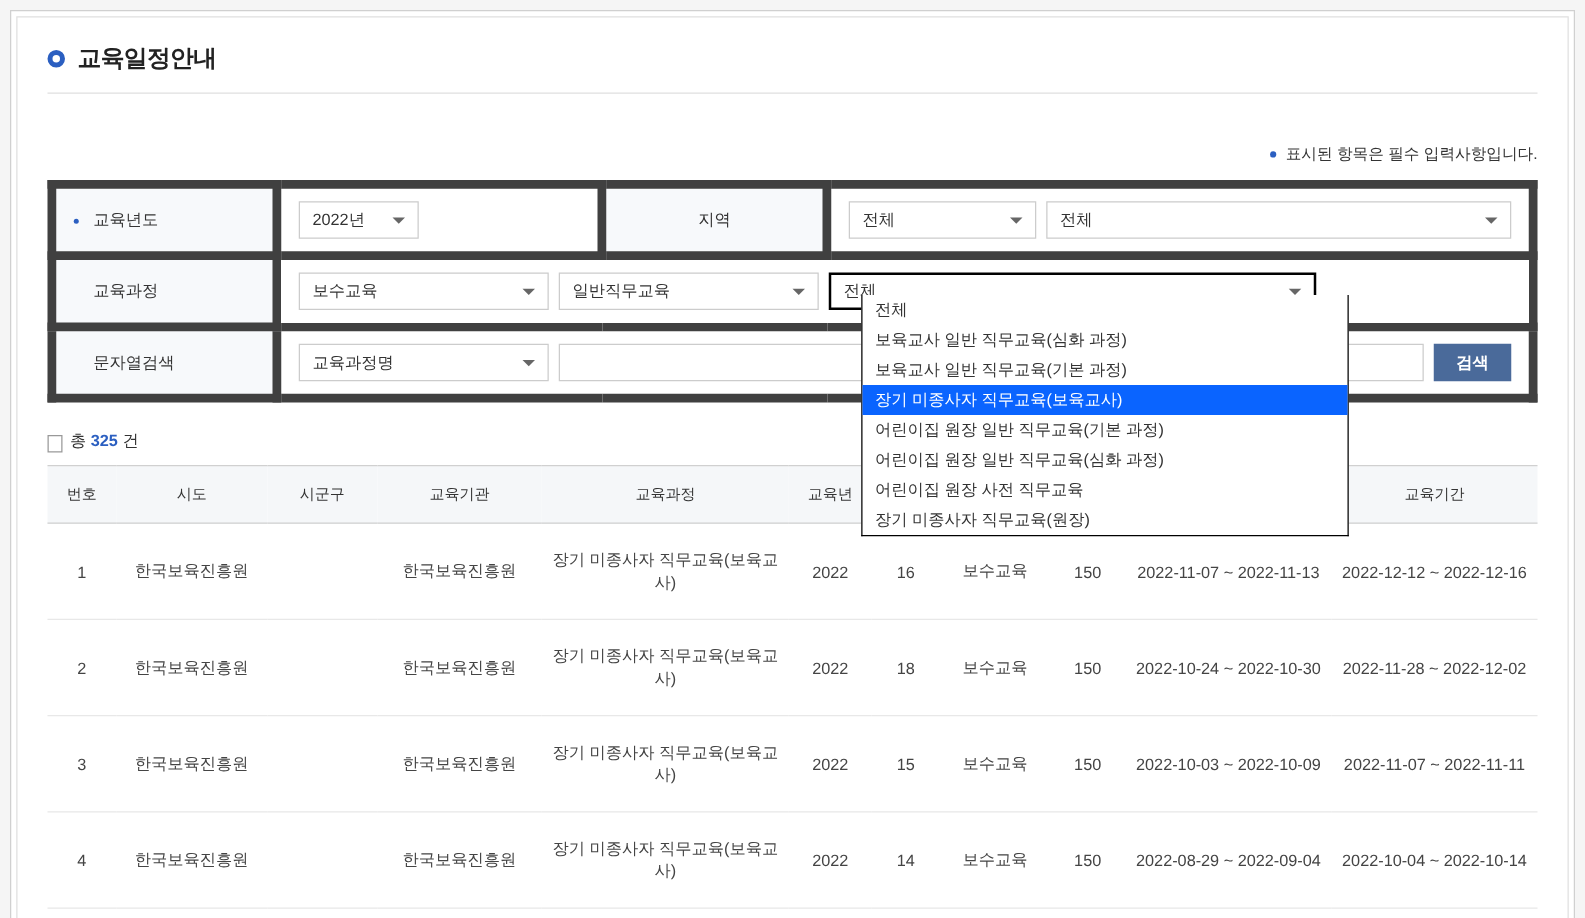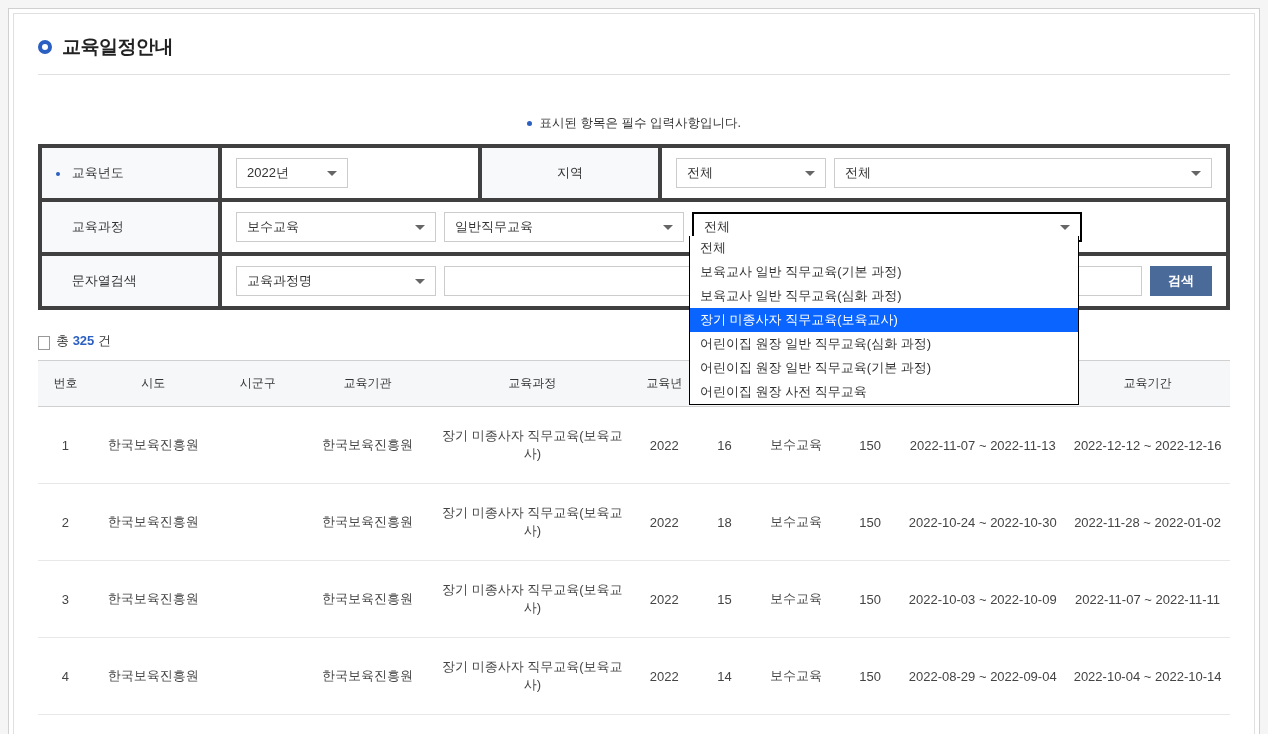--- a/index.html
+++ b/index.html
@@ -38,21 +38,21 @@
       font-weight: bold;
       color: #222;
       letter-spacing: -0.5px;
     }
     .divider {
       height: 1px;
       background: #e0e0e0;
       margin-bottom: 40px;
     }
     .notice-row {
-      text-align: center;
+      text-align: right;
       font-size: 12.5px;
       color: #333;
       margin-bottom: 12px;
     }
     .blue-dot {
       display: inline-block;
       width: 5px;
       height: 5px;
       border-radius: 50%;
       background: #2b5fc1;
@@ -67,21 +67,21 @@
       background: #2b5fc1;
       vertical-align: middle;
       margin-right: 8px;
     }
     .filter-table {
       width: 100%;
       border-collapse: collapse;
       margin-bottom: 22px;
     }
     .filter-table td {
-      border: 4px solid #404040;
+      border: 7px solid #404040;
       padding: 10px 14px;
       vertical-align: middle;
       background: #fff;
     }
     .filter-table td.label-cell {
       background: #f7f9fb;
       width: 180px;
       color: #333;
       font-size: 13px;
     }
@@ -222,21 +222,21 @@
     </div>
 
     <table class="filter-table">
       <tbody>
           <tr>
         <td class="label-cell">
           <span class="sm-blue-dot"></span>
           <span>교육년도</span>
         </td>
         <td style="width:260px">
-          <div class="select-wrap" style="width:112px">
+          <div class="select-wrap" style="width:96px">
             <span>2022년</span>
             <span class="caret"></span>
           </div>
         </td>
         <td class="label-cell-mid">지역</td>
         <td>
           <div class="cell-flex">
             <div class="select-wrap" style="width:150px">
               <span>전체</span>
               <span class="caret"></span>
@@ -252,21 +252,21 @@
         <td class="label-cell">
           <span style="display:inline-block;width:12px"></span>
           <span>교육과정</span>
         </td>
         <td colspan="3" style="position:relative">
           <div class="cell-flex" style="position:relative">
             <div class="select-wrap" style="width:200px">
               <span>보수교육</span>
               <span class="caret"></span>
             </div>
-            <div class="select-wrap" style="width:240px">
+            <div class="select-wrap" style="width:208px">
               <span>일반직무교육</span>
               <span class="caret"></span>
             </div>
             <div class="select-wrap active" style="width:390px" id="active-select">
               <span>전체</span>
               <span class="caret"></span>
             </div>
           </div>
         </td>
       </tr>
@@ -332,21 +332,21 @@
             <td>2</td>
             <td>한국보육진흥원</td>
             <td></td>
             <td>한국보육진흥원</td>
             <td>장기 미종사자 직무교육(보육교사)</td>
             <td>2022</td>
             <td>18</td>
             <td>보수교육</td>
             <td>150</td>
             <td>2022-10-24 ~ 2022-10-30</td>
-            <td>2022-11-28 ~ 2022-01-02</td>
+            <td>2022-11-28 ~ 2022-12-02</td>
           </tr>
           <tr>
             <td>3</td>
             <td>한국보육진흥원</td>
             <td></td>
             <td>한국보육진흥원</td>
             <td>장기 미종사자 직무교육(보육교사)</td>
             <td>2022</td>
             <td>15</td>
             <td>보수교육</td>
@@ -368,19 +368,20 @@
             <td>2022-10-04 ~ 2022-10-14</td>
           </tr>
         </tbody>
     </table>
 
   </div>
 </div>
 
 <div class="dropdown-panel" style="left: 689px; top: 236px; width: 390px;">
     <div class="dropdown-option">전체</div>
+    <div class="dropdown-option">보육교사 일반 직무교육(심화 과정)</div>
     <div class="dropdown-option">보육교사 일반 직무교육(기본 과정)</div>
-    <div class="dropdown-option">보육교사 일반 직무교육(심화 과정)</div>
     <div class="dropdown-option highlighted">장기 미종사자 직무교육(보육교사)</div>
+    <div class="dropdown-option">어린이집 원장 일반 직무교육(기본 과정)</div>
     <div class="dropdown-option">어린이집 원장 일반 직무교육(심화 과정)</div>
-    <div class="dropdown-option">어린이집 원장 일반 직무교육(기본 과정)</div>
     <div class="dropdown-option">어린이집 원장 사전 직무교육</div>
+    <div class="dropdown-option">장기 미종사자 직무교육(원장)</div>
   </div>
 
 </body></html>

